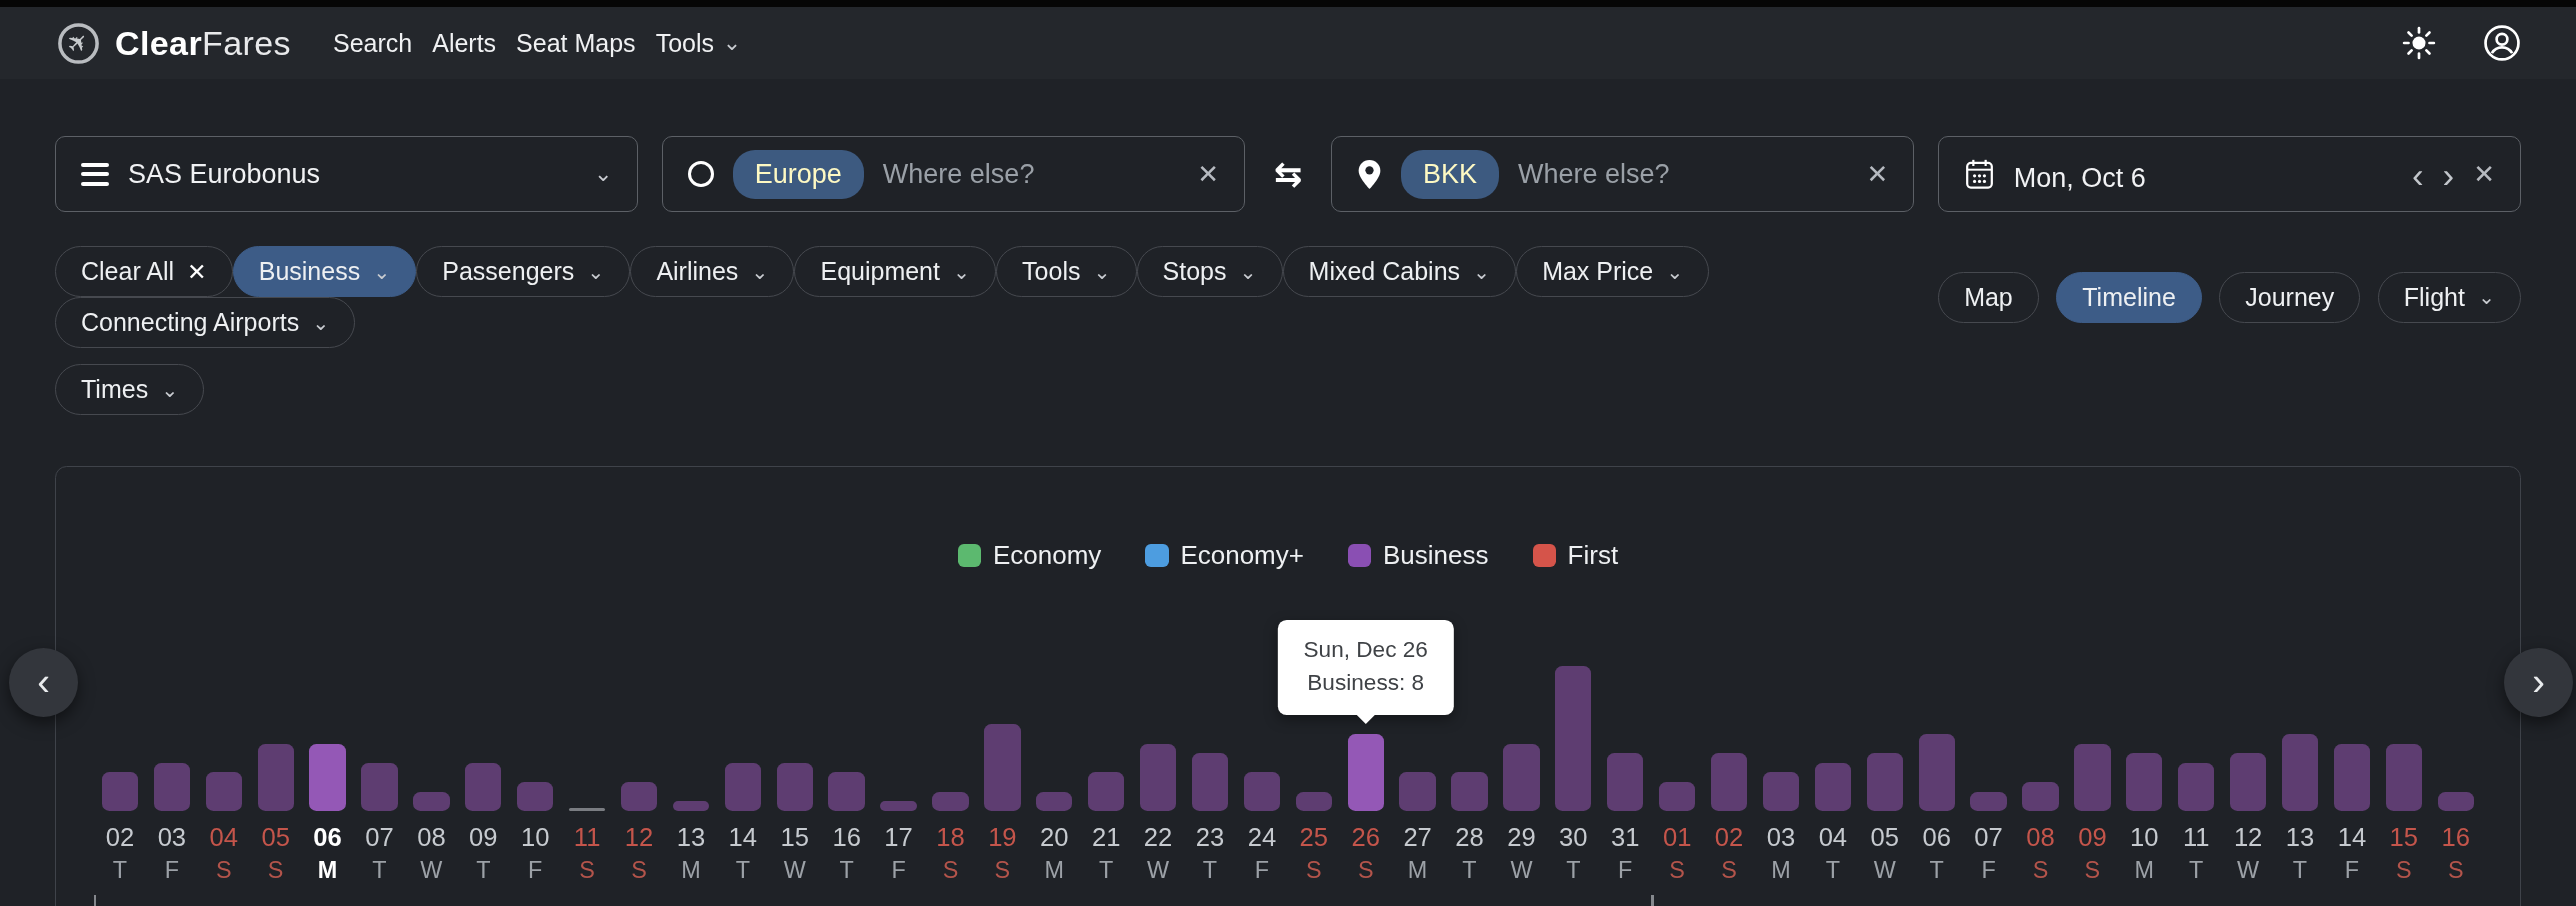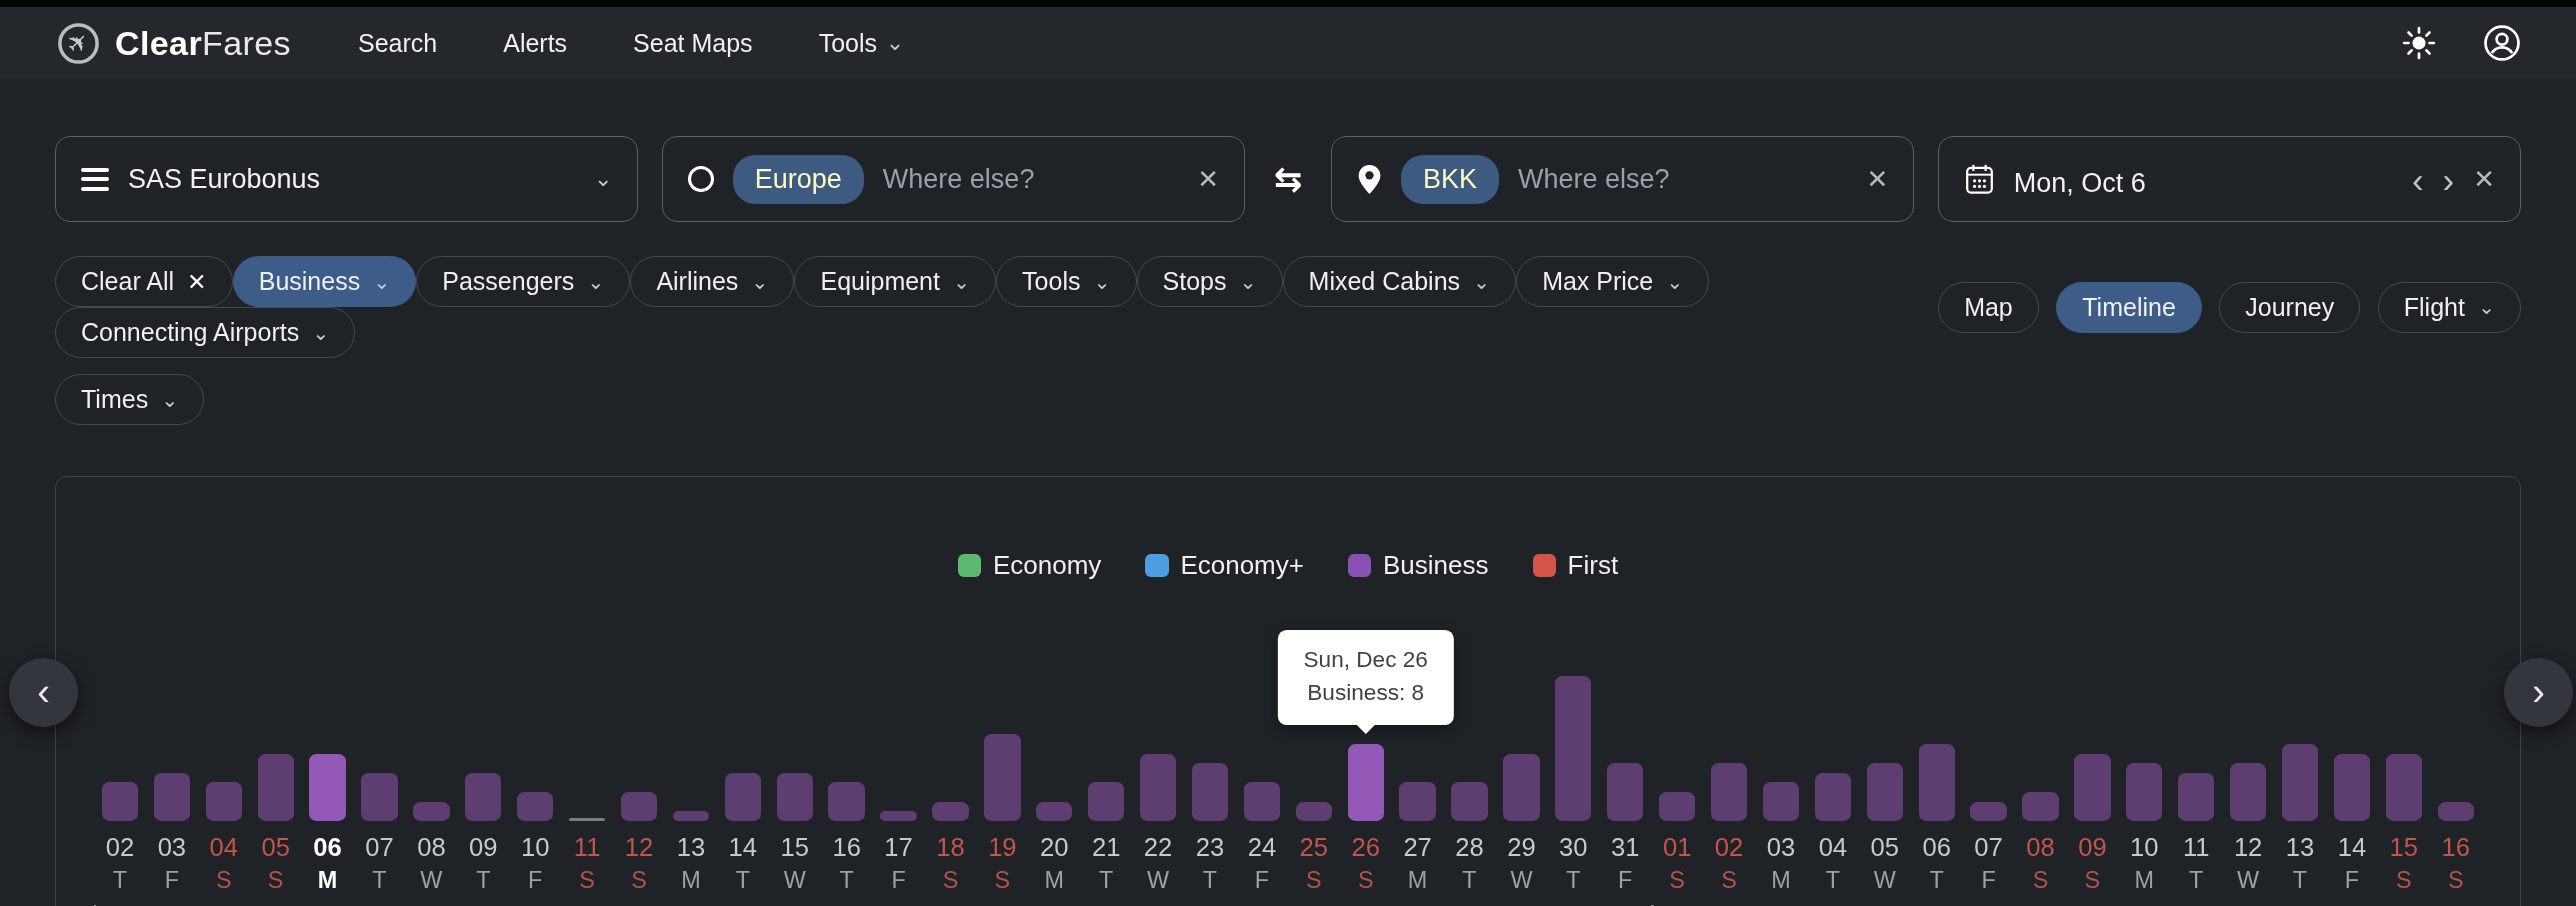--- a/index.html
+++ b/index.html
@@ -10,27 +10,27 @@
     color:#f1f2f4;
     overflow:hidden;
   }
   .topstrip { height:7.3px; background:#060606; }
   
   .nav { height:72px; background:#24272c; display:flex; align-items:center; padding:0 55px; }
   .logo { display:flex; align-items:center; gap:13px; }
   .brand { font-size:34px; letter-spacing:0.4px; white-space:nowrap; }
   .brand .b1 { font-weight:700; color:#ffffff; }
   .brand .b2 { font-weight:300; color:#e8e9eb; }
-  .navlinks { display:flex; align-items:center; gap:66px; margin-left:67px; }
+  .navlinks { display:flex; align-items:center; gap:20px; margin-left:42px; }
   .navlink { font-size:25px; color:#f0f1f3; display:flex; align-items:center; gap:8.8px; cursor:pointer; }
   .chev { font-family:"DejaVu Sans", sans-serif; color:#c9ccd1; font-size:22px; line-height:1; }
   .navright { margin-left:auto; display:flex; align-items:center; gap:47px; }
   
   .controls { display:flex; align-items:center; gap:23.4px; margin:57px 55px 0; }
-  .ctrl { flex:1; height:86px; border:1.5px solid #5c6066; border-radius:15px;
+  .ctrl { flex:1; height:76px; border:1.5px solid #5c6066; border-radius:10px;
           display:flex; align-items:center; padding:0 25px; gap:19px; font-size:27px; background:#1f2227; }
   .ctrl .spacer { flex:1; }
   .burger { display:flex; flex-direction:column; gap:5.8px; }
   .burger i { display:block; width:28px; height:3.7px; background:#ffffff; border-radius:2.2px; }
   .ring { width:26px; height:26px; border:3.7px solid #ffffff; border-radius:50%; flex:0 0 auto; }
   .pill { background:#3d5a80; color:#fef9c3; border-radius:22px; padding:8.8px 22px; font-size:27px; white-space:nowrap; }
   .ph { color:#9aa0a7; }
   .xbtn { color:#b6bac0; font-family:"DejaVu Sans", sans-serif; font-size:26px; cursor:pointer; }
   .swapwrap { width:39px; display:flex; justify-content:center; }
   .swap { font-family:"DejaVu Sans", sans-serif; font-size:34px; color:#ffffff; font-weight:700; cursor:pointer; }

